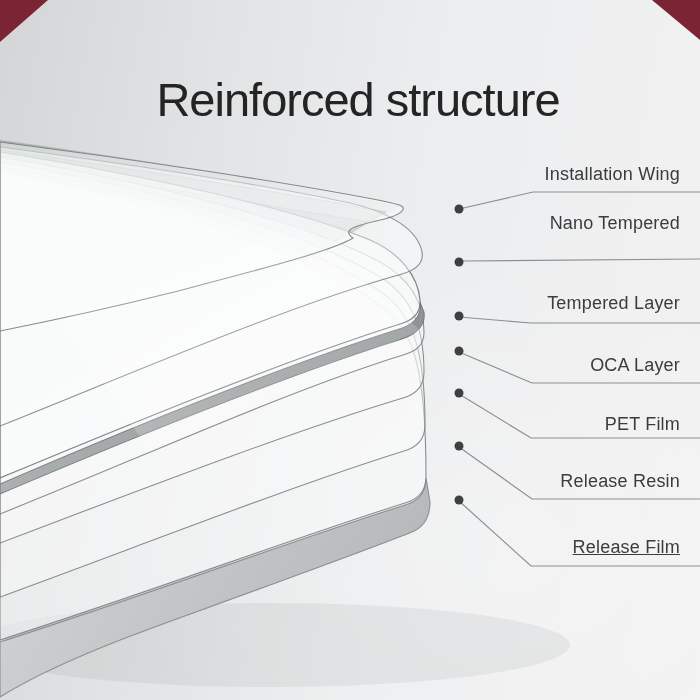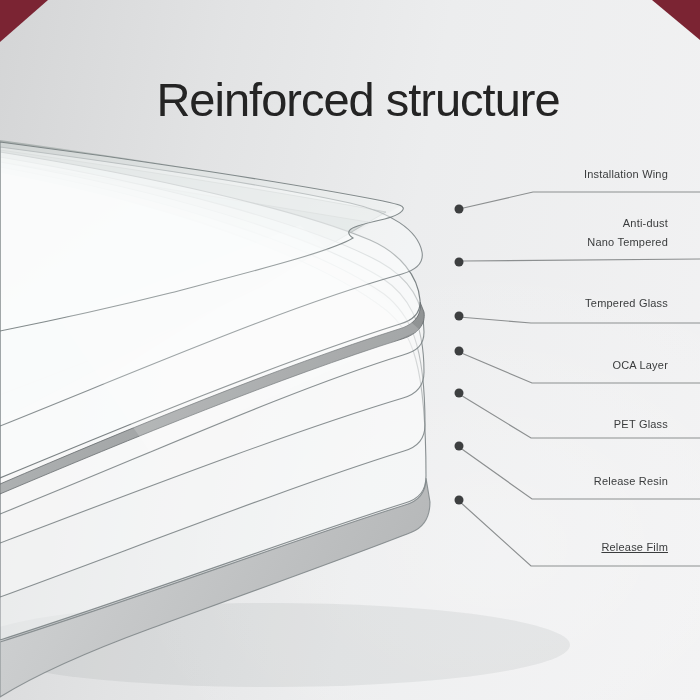--- a/index.html
+++ b/index.html
@@ -17,22 +17,22 @@
   .corner{ position:absolute; top:0; width:0; height:0; z-index:6; }
   .corner-tl{ left:0; border-top:42px solid var(--accent); border-right:48px solid transparent; }
   .corner-tr{ right:0; border-top:40px solid var(--accent); border-left:48px solid transparent; }
   .title{
     position:absolute; top:64px; left:0; width:100%;
     text-align:center; font-size:47px; font-weight:500; letter-spacing:-1px;
     color:#242424; margin:8px; z-index:5;
   }
   .art{ position:absolute; inset:0; z-index:1; }
   .callout-label{
-    position:absolute; right:32px; text-align:right; z-index:5;
-    font-size:11px; line-height:18.5px; color:#3a3c3d; letter-spacing:0.2px;
+    position:absolute; right:20px; text-align:right; z-index:5;
+    font-size:18px; line-height:18.5px; color:#3a3c3d; letter-spacing:0.2px;
   }
   .callout-label span{ display:block; }
   .lbl-0{ top:165px; } .lbl-1{ top:214px; } .lbl-2{ top:294px; }
   .lbl-3{ top:356px;margin-left:10px; } .lbl-4{ top:415px; } .lbl-5{ top:472px; }
   .lbl-6{ top:538px;text-decoration:underline; }
 </style>
 </head>
 <body>
 
 <div class="stage">
@@ -101,33 +101,32 @@
       <circle cx="459" cy="446" r="4.5"></circle>
       <circle cx="459" cy="500" r="4.5"></circle>
     </g>
   </svg>
 
   <div class="callout-label lbl-0">
     <span>Installation Wing</span>
     <span></span>
   </div>
   <div class="callout-label lbl-1">
-    <span>Anti-dust</span>
     <span>Nano Tempered</span>
   </div>
   <div class="callout-label lbl-2">
-    <span>Tempered Glass</span>
+    <span>Tempered Layer</span>
     <span></span>
   </div>
   <div class="callout-label lbl-3">
     <span>OCA Layer</span>
     <span></span>
   </div>
   <div class="callout-label lbl-4">
-    <span>PET Glass</span>
+    <span>PET Film</span>
     <span></span>
   </div>
   <div class="callout-label lbl-5">
     <span>Release Resin</span>
     <span></span>
   </div>
   <div class="callout-label lbl-6">
     <span>Release Film</span>
     <span></span>
   </div>

